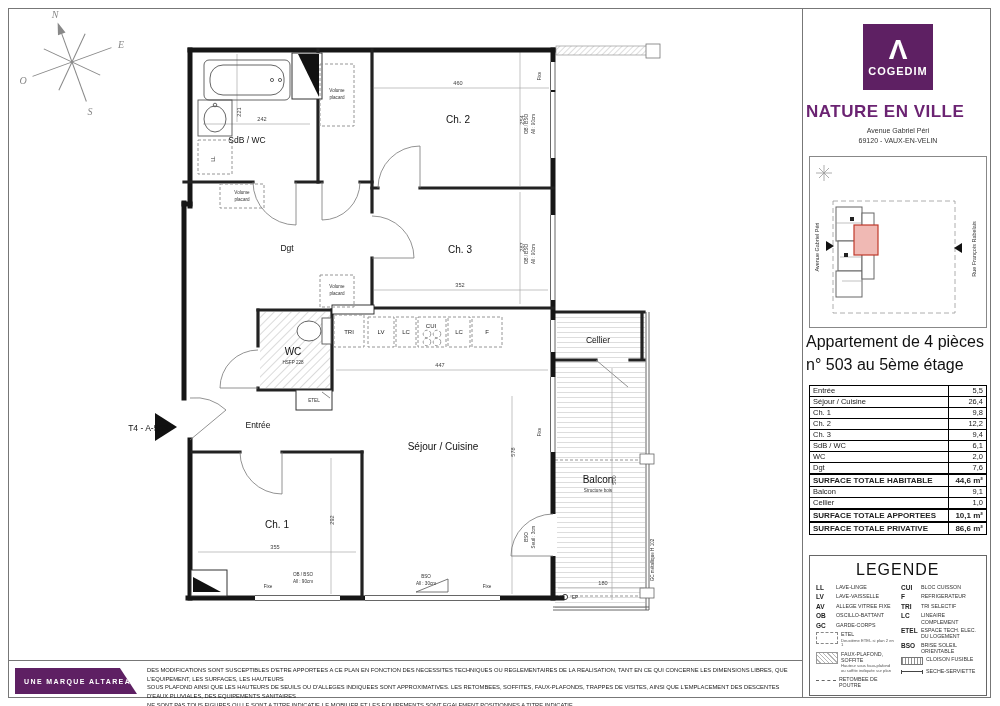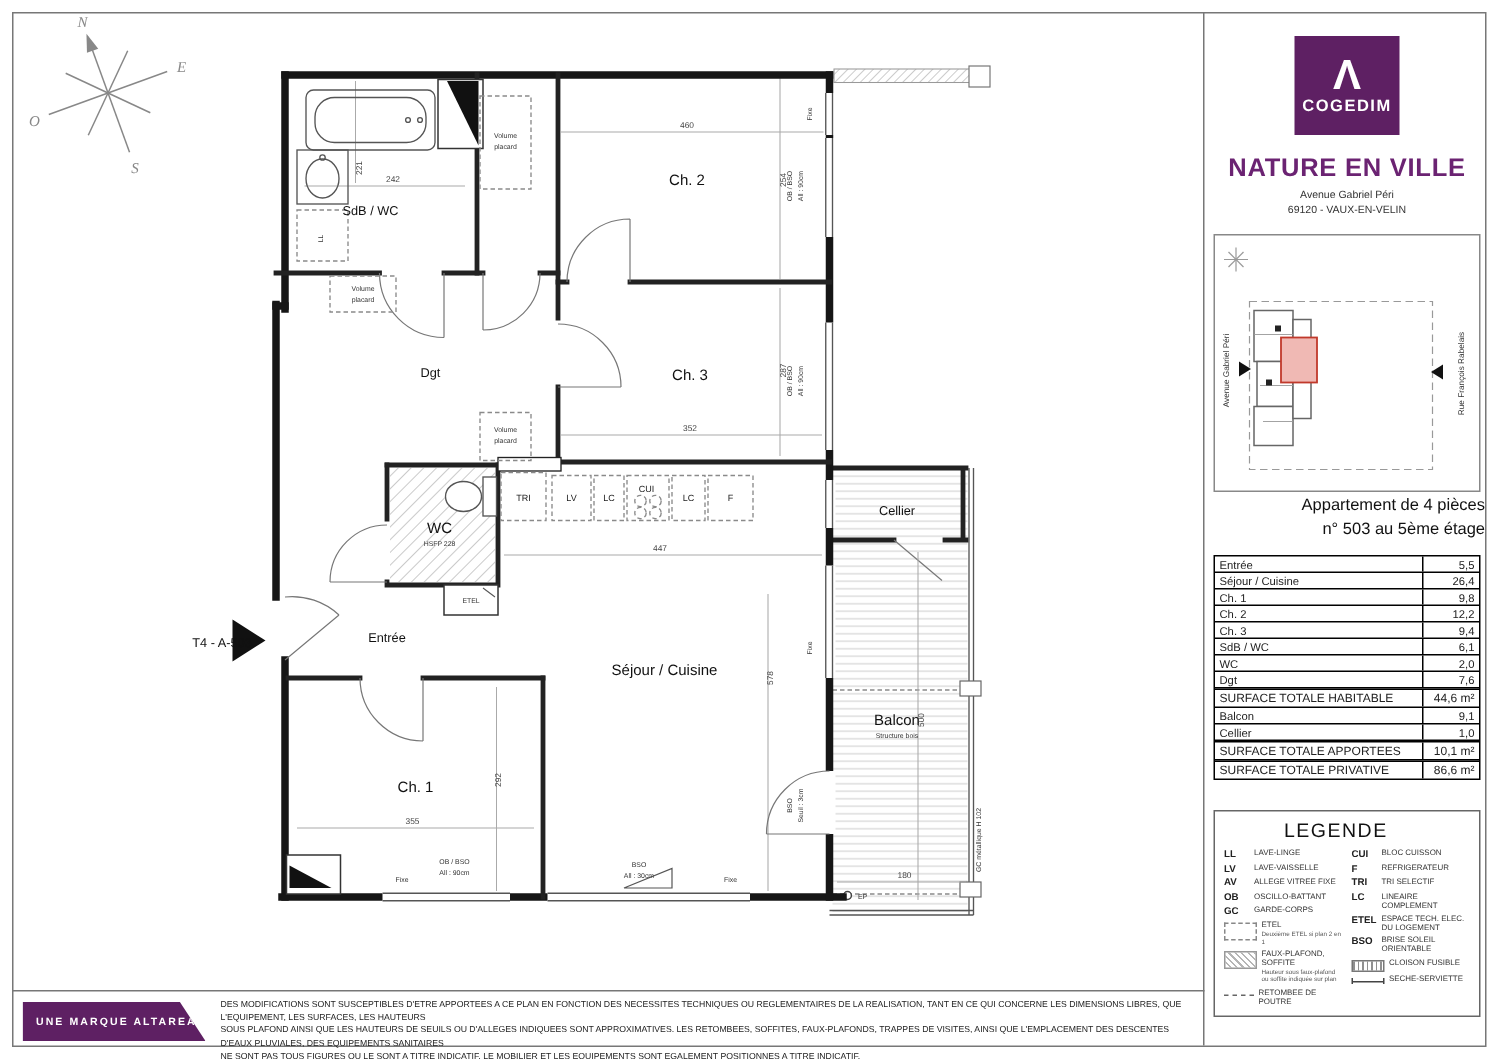--- a/index.html
+++ b/index.html
@@ -22,33 +22,33 @@
   .arc{stroke:#777;stroke-width:0.8;fill:none;}
   .dash{stroke:#8a8a8a;stroke-width:0.9;fill:none;stroke-dasharray:3 2;}
   .dimline{stroke:#aaa;stroke-width:0.7;}
   .winmask{fill:#fff;}
 
   
   .rcol{position:absolute;left:806px;top:8px;width:184px;height:688px;}
   .logo{width:70px;height:66px;background:#5e2063;margin:16px auto 0;display:flex;flex-direction:column;align-items:center;justify-content:center;}
   .logo .lam{color:#fff;font-size:28px;line-height:26px;font-weight:bold;}
   .logo .lname{color:#fff;font-size:11px;font-weight:bold;letter-spacing:1px;margin-top:2px;}
-  .program{margin-top:12px;text-align:center;font-size:17px;font-weight:bold;color:#6b2372;letter-spacing:0.5px;}
+  .program{margin-top:12px;font-size:17px;font-weight:bold;color:#6b2372;letter-spacing:0.5px;}
   .addr{margin-top:4px;text-align:center;font-size:7px;color:#333;line-height:1.4;}
   .mapbox{margin:10px auto 0;width:176px;height:170px;border:1px solid #888;position:relative;background:#fff;}
   .aptname{margin-top:13px;text-align:center;font-size:21px;font-weight:bold;color:#8e2b87;letter-spacing:1px;}
-  .aptline{margin-top:2px;text-align:right;font-size:11px;color:#111;line-height:1.45;}
+  .aptline{margin-top:2px;text-align:left;font-size:16px;color:#111;line-height:1.45;}
   .stable{margin:9px 3px 0;border:1.5px solid #000;font-size:7.5px;}
   .trow{display:flex;align-items:center;border-bottom:1px solid #000;height:10px;}
   .trow:last-child{border-bottom:none;}
   .tlab{flex:1;padding-left:3px;white-space:nowrap;}
   .tval{width:34px;text-align:right;padding-right:3px;border-left:1px solid #000;height:100%;display:flex;align-items:center;justify-content:flex-end;}
-  .trow.total{font-weight:normal;border-top:1.5px solid #000;height:11px;font-size:8px;}
+  .trow.total{font-weight:bold;border-top:1.5px solid #000;height:11px;font-size:8px;}
   .legend{margin:20px 3px 0;border:1px solid #666;padding:5px 6px 4px;}
-  .leg-title{font-size:13px;letter-spacing:1px;color:#111;margin-bottom:5px;padding-left:40px;}
+  .leg-title{font-size:16px;letter-spacing:1px;color:#111;margin-bottom:5px;padding-left:40px;}
   .leg-cols{display:flex;gap:6px;}
   .leg-col{flex:1;}
   .leg-row{display:flex;align-items:flex-start;margin-bottom:2.5px;}
   .leg-abbr{width:20px;font-size:6.5px;font-weight:bold;color:#222;flex:none;}
   .leg-txt{font-size:5.3px;color:#333;line-height:1.15;}
   .leg-sub{font-size:4.2px;color:#555;line-height:1.15;margin-top:1px;}
   .sym{flex:none;width:20px;margin-right:3px;margin-top:1px;}
   .sym-etel{height:10px;border:1px dashed #888;}
   .sym-fp{height:10px;border:1px solid #999;background:repeating-linear-gradient(45deg,#fff 0 2px,#b5b5b5 2px 3px);}
   .sym-ret{height:1px;border-top:1px dashed #666;margin-top:4px;}

